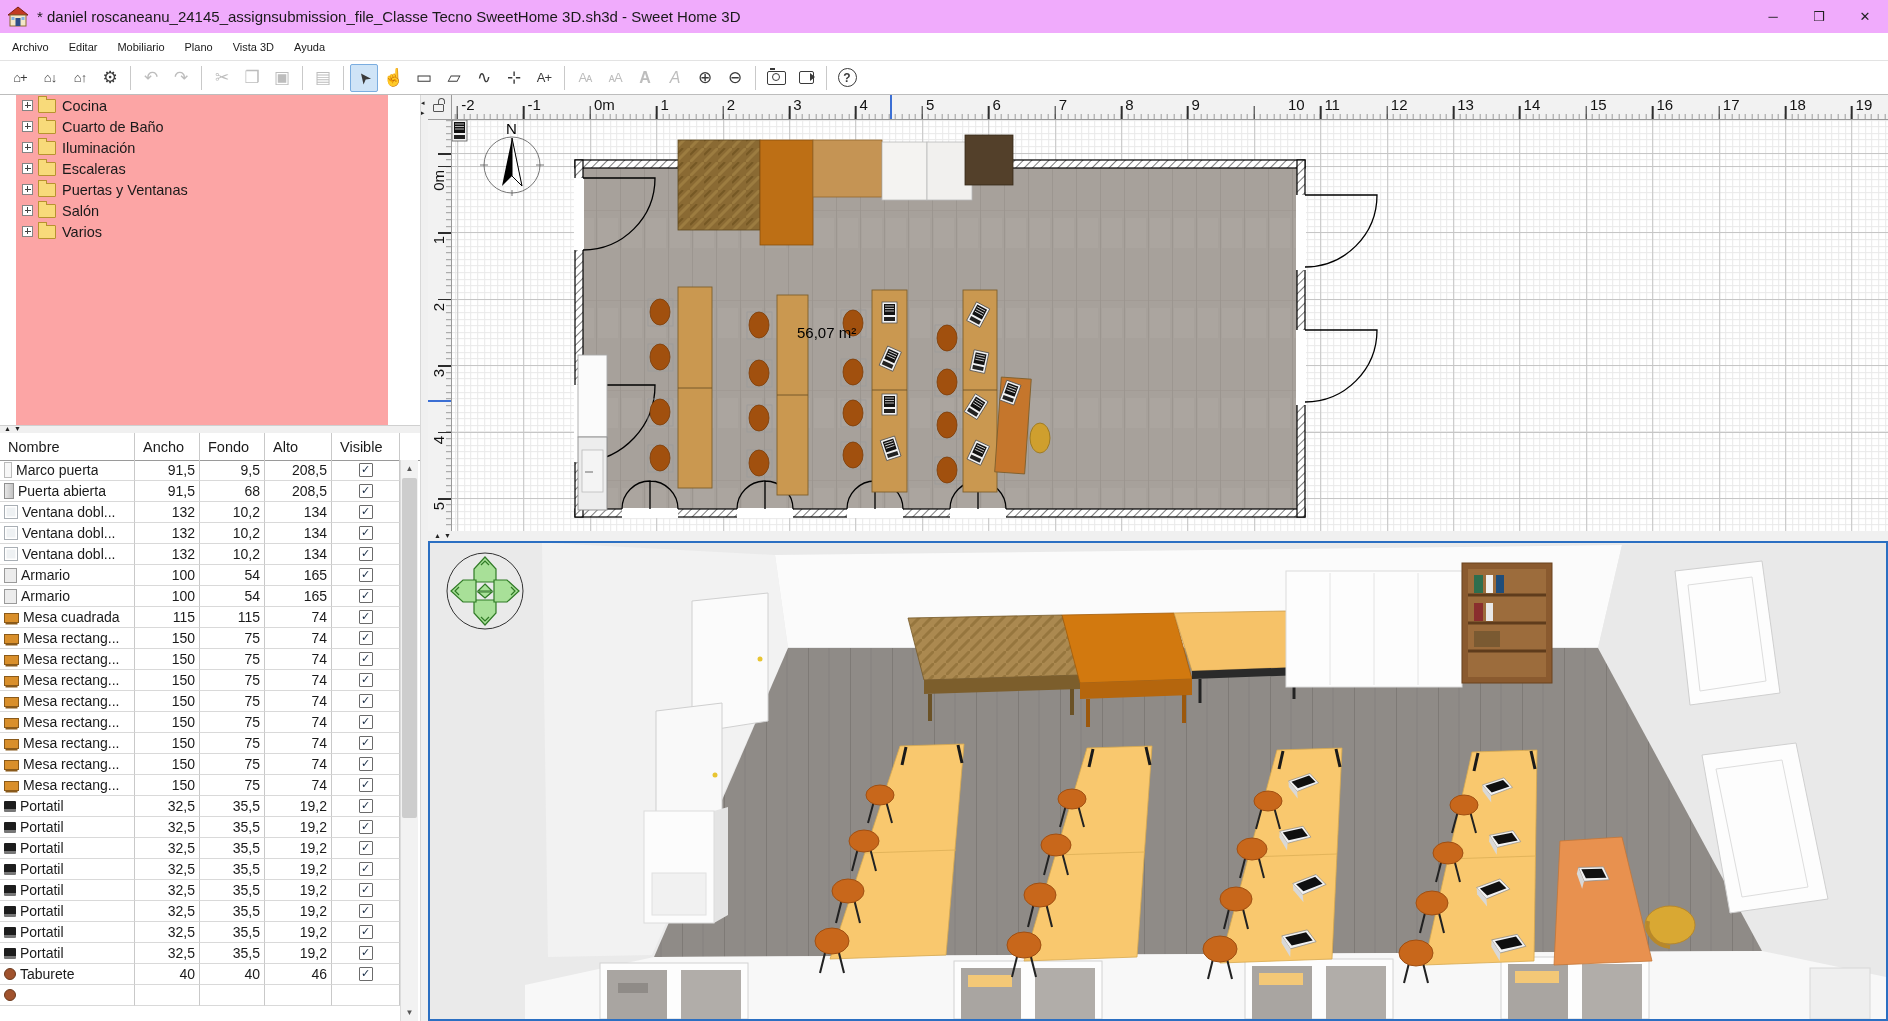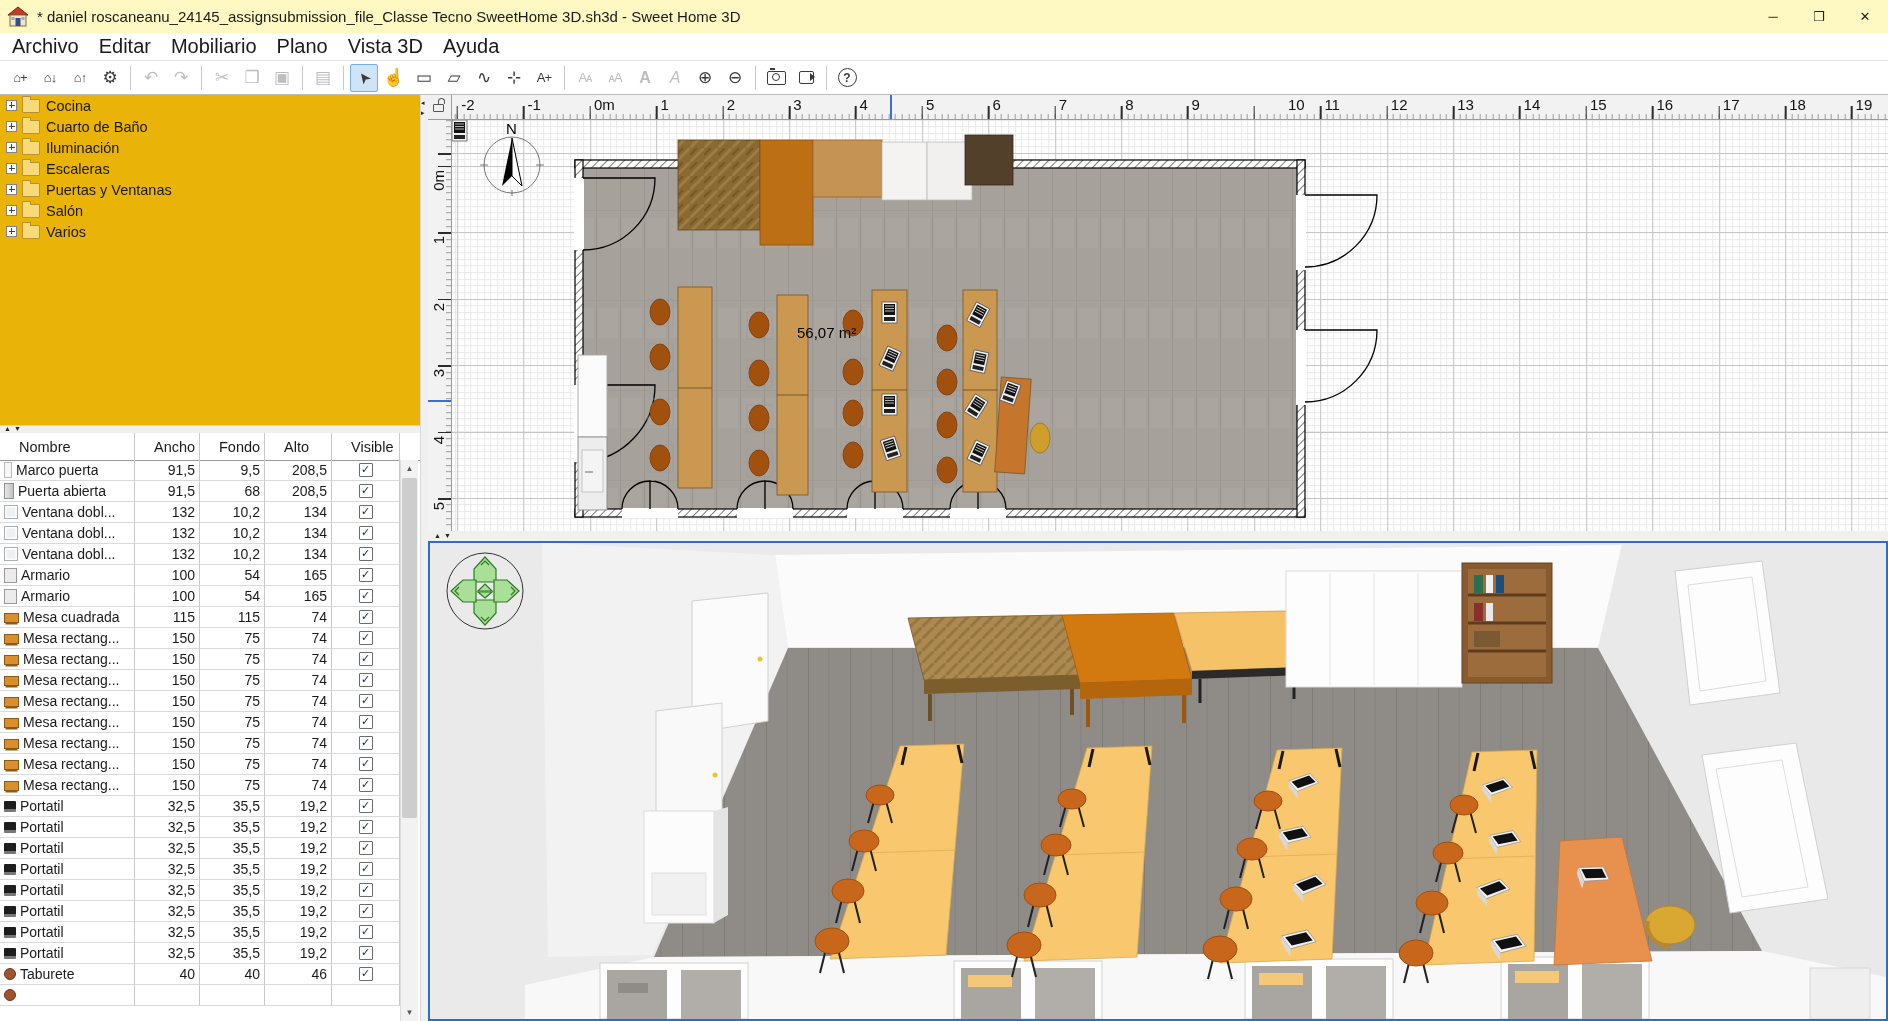--- a/index.html
+++ b/index.html
@@ -1,28 +1,28 @@
 <!DOCTYPE html>
 <html><head>
 <meta charset="utf-8">
 <style>
   html,body{margin:0;padding:0;background:#cfcfcf;}
   .app{position:relative;width:1888px;height:1021px;background:#ffffff;overflow:hidden;
        font-family:"Liberation Sans",sans-serif;color:#1a1a1a;}
 
   
-  .titlebar{position:absolute;left:0;top:0;width:100%;height:33px;background:#fef9c3;display:flex;align-items:center;}
+  .titlebar{position:absolute;left:0;top:0;width:100%;height:33px;background:#f0abfc;display:flex;align-items:center;}
   .appicon{width:22px;height:22px;margin:0 8px 0 7px;flex:none;}
   .title{font-size:15px;white-space:nowrap;}
   .winbtns{position:absolute;right:0;top:0;height:33px;display:flex;}
   .winbtn{width:46px;height:33px;display:flex;align-items:center;justify-content:center;font-size:13px;color:#222;}
 
   
   .menubar{position:absolute;left:0;top:33px;width:100%;height:27px;background:#fff;display:flex;align-items:center;padding-left:2px;}
-  .menu-item{font-size:20px;padding:3px 10px;cursor:default;}
+  .menu-item{font-size:11px;padding:3px 10px;cursor:default;}
 
   
   .toolbar{position:absolute;left:0;top:60px;width:100%;height:35px;background:#fff;border-top:1px solid #e3e3e3;
            border-bottom:1px solid #bdbdbd;display:flex;align-items:center;padding-left:5px;box-sizing:border-box;}
   .tb-btn{min-width:26px;height:26px;margin:0 1px;display:flex;align-items:center;justify-content:center;
           font-size:17px;color:#3a3a3a;border:1px solid transparent;border-radius:2px;}
   .tb-btn span{display:inline-block;}
   .tb-btn.disabled{color:#bdbdbd;}
   .tb-btn.active{background:#cfe4f7;border-color:#7aade0;}
   .tb-btn.cur span{transform:rotate(-128deg);font-size:15px;}
@@ -34,35 +34,35 @@
   .css-camera i{display:block;width:17px;height:12px;border:1.5px solid #3a3a3a;border-radius:2px;position:relative;}
   .css-camera i:before{content:"";position:absolute;left:4.5px;top:1.5px;width:6px;height:6px;border:1.5px solid #3a3a3a;border-radius:50%;}
   .css-camera i:after{content:"";position:absolute;left:2px;top:-4px;width:5px;height:2.5px;background:#3a3a3a;}
   .css-video i{display:block;width:13px;height:11px;border:1.5px solid #3a3a3a;border-radius:2px;position:relative;}
   .css-video i:after{content:"";position:absolute;right:-6px;top:1px;border:4px solid transparent;border-left:5px solid #3a3a3a;}
   .css-help i{display:flex;width:17px;height:17px;border:1.5px solid #3a3a3a;border-radius:50%;align-items:center;justify-content:center;
               font-size:12px;font-weight:bold;font-style:normal;color:#3a3a3a;}
 
   
   .leftpanel{position:absolute;left:0;top:95px;width:420px;height:926px;background:#fff;}
-  .tree{position:absolute;left:0;top:0;width:420px;height:330px;background:#eab308;overflow:hidden;}
+  .tree{position:absolute;left:16px;top:0;width:372px;height:330px;background:#fca5a5;overflow:hidden;}
   .tree-row{height:21px;display:flex;align-items:center;font-size:14.5px;}
   .expander{width:9px;height:9px;border:1px solid #848484;background:#fff;margin:0 5px 0 6px;flex:none;position:relative;}
   .expander:before{content:"";position:absolute;left:1.5px;top:3.5px;width:6px;height:1px;background:#444;}
   .expander:after{content:"";position:absolute;left:4px;top:1px;width:1px;height:6px;background:#444;}
   .folder{width:16px;height:12px;background:#f8da7a;border:1px solid #b8922f;border-radius:1px;margin-right:6px;flex:none;position:relative;}
   .folder:before{content:"";position:absolute;left:-1px;top:-4px;width:7px;height:3px;background:#f8da7a;border:1px solid #b8922f;border-bottom:none;border-radius:1px 1px 0 0;}
 
   .sash-h{position:absolute;left:0;top:330px;width:420px;height:8px;background:#f0f0f0;border-top:1px solid #d0d0d0;}
   .sash-h .tri{position:absolute;top:1px;font-size:7px;color:#222;line-height:6px;}
 
   
   .ftable{position:absolute;left:0;top:338px;width:420px;height:588px;background:#fff;}
   .ft-head{display:flex;height:27px;border-bottom:1px solid #9a9a9a;background:#fff;align-items:center;}
-  .ft-head .hc{font-size:14.5px;padding-left:19px;border-right:1px solid #c9c9c9;height:100%;display:flex;align-items:center;box-sizing:border-box;}
+  .ft-head .hc{font-size:14.5px;padding-left:8px;border-right:1px solid #c9c9c9;height:100%;display:flex;align-items:center;box-sizing:border-box;}
   .hc0{width:135px;} .hc1,.hc2{width:65px;} .hc3{width:67px;} .hc4{width:68px;}
   .ft-body{position:absolute;left:0;top:27px;width:400px;height:561px;overflow:hidden;}
   .ft-row{display:flex;height:21px;align-items:flex-start;box-sizing:border-box;}
   .cell{height:100%;display:flex;align-items:center;border-right:1px solid #c9c9c9;border-bottom:1px solid #d9d9d9;box-sizing:border-box;font-size:14px;}
   .c-name{width:135px;padding-left:2px;}
   .c-name .nm{white-space:nowrap;overflow:hidden;}
   .c-num{width:65px;justify-content:flex-end;padding-right:4px;}
   .c-num.alto{width:67px;}
   .c-vis{width:68px;justify-content:center;}
   .cb{width:12px;height:12px;border:1px solid #6b6b6b;background:#fff;font-size:11px;line-height:11px;text-align:center;color:#10253f;border-radius:1px;}

